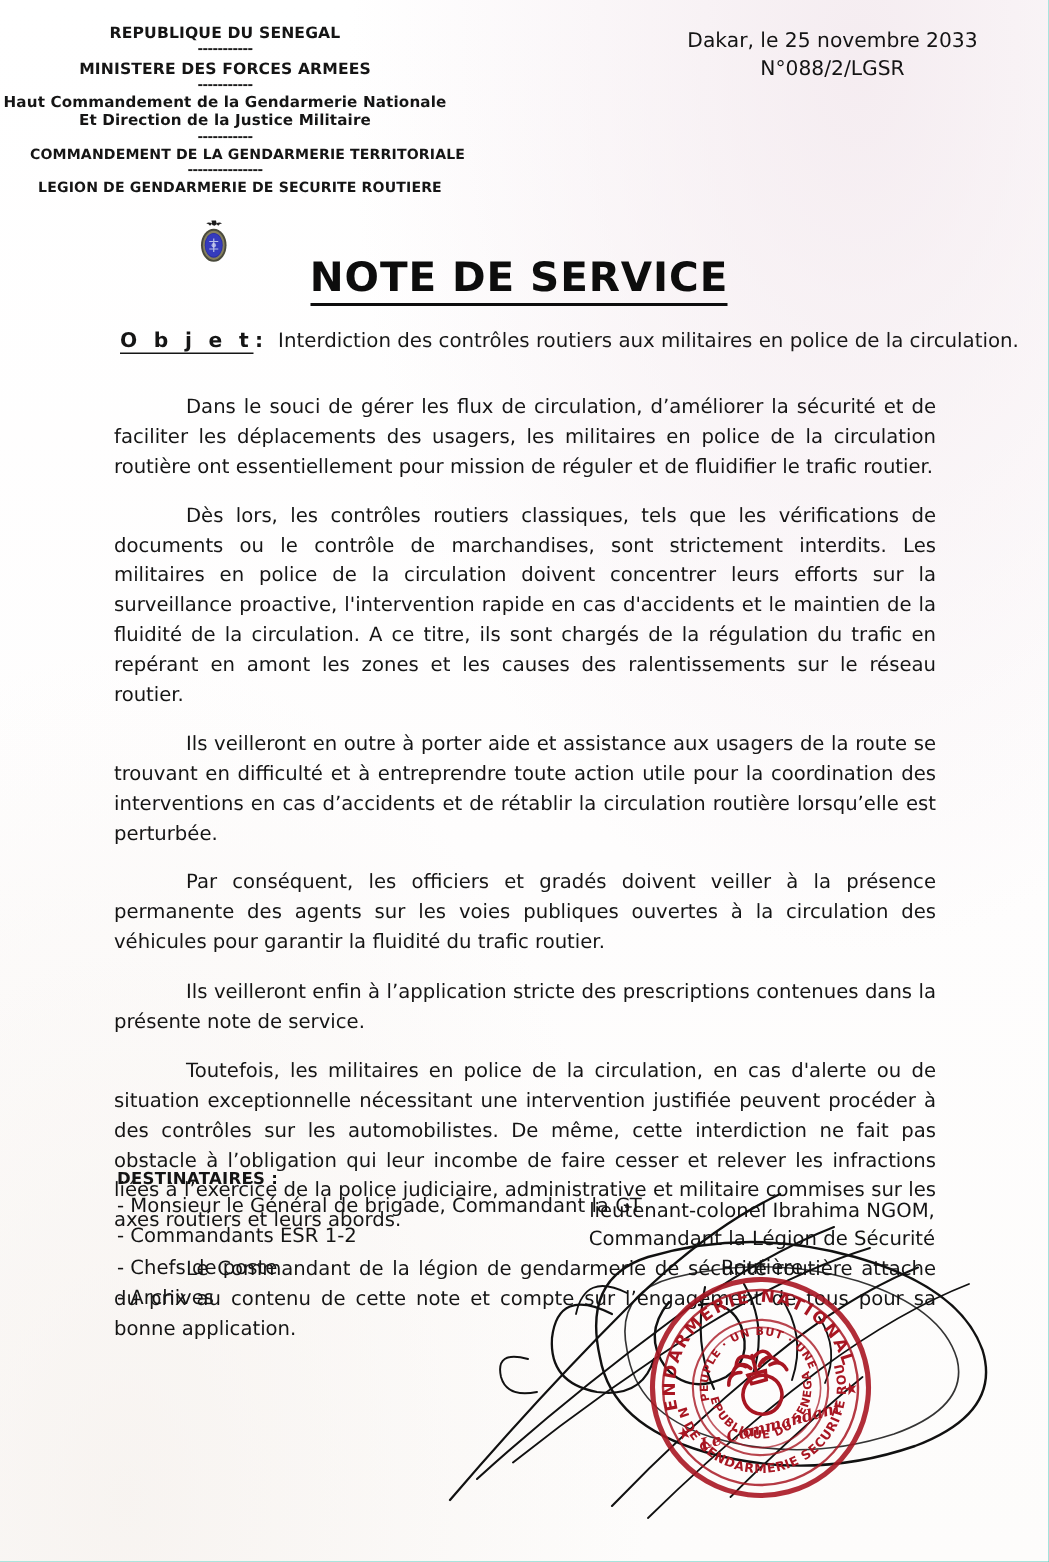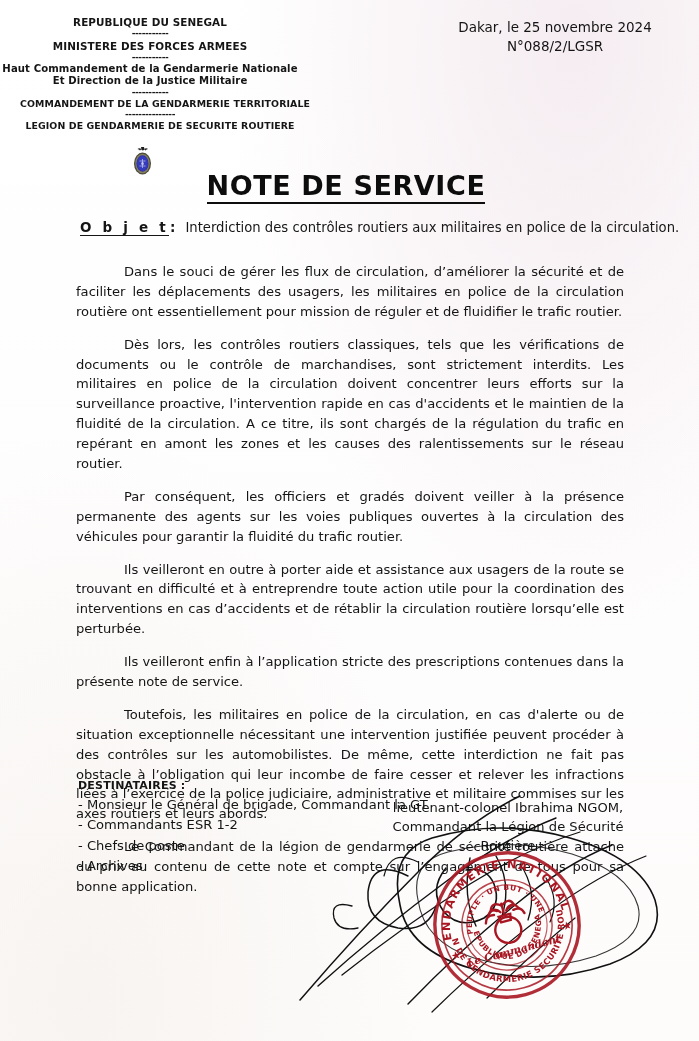--- a/index.html
+++ b/index.html
@@ -211,21 +211,21 @@
       <div class="lh-sep">-----------</div>
       <div class="lh-line wide">Haut Commandement de la Gendarmerie Nationale</div>
       <div class="lh-line wide">Et  Direction de la Justice Militaire</div>
       <div class="lh-sep">-----------</div>
       <div class="lh-line small">COMMANDEMENT DE LA GENDARMERIE TERRITORIALE</div>
       <div class="lh-sep">---------------</div>
       <div class="lh-line small">LEGION DE GENDARMERIE DE SECURITE ROUTIERE</div>
     </div>
 
     <div class="datebox">
-      <div>Dakar, le 25 novembre 2024</div>
+      <div>Dakar, le 25 novembre 2033</div>
       <div>N°088/2/LGSR</div>
     </div>
 
     <svg class="emblem" viewBox="0 0 46 60">
       <path d="M20 2 L26 2 L27 7 L24 9 L21 8 Z" fill="#1c1c1c"></path>
       <path d="M21 6 Q16 3 13 6 Q16 6 18 9 Z" fill="#222"></path>
       <path d="M26 6 Q31 3 34 6 Q31 6 29 9 Z" fill="#222"></path>
       <ellipse cx="23" cy="35" rx="17" ry="22" fill="#4a4a3c"></ellipse>
       <ellipse cx="23" cy="35" rx="14.5" ry="19.5" fill="#857f5e"></ellipse>
       <ellipse cx="23" cy="35" rx="12" ry="16.5" fill="#2b2fa0"></ellipse>
@@ -241,22 +241,22 @@
 
   <div class="objet-row layer">
     <span class="objet-label">O b j e t</span>
     <span class="objet-colon">:</span>
     <span class="objet-text">Interdiction des contrôles routiers aux militaires en police de la circulation.</span>
   </div>
 
   <div class="body-zone layer">
     <p class="para">Dans le souci de gérer les flux de circulation, d’améliorer la sécurité et de faciliter les déplacements des usagers, les militaires en police de la circulation routière ont essentiellement pour mission de réguler et de fluidifier le trafic routier.</p>
     <p class="para">Dès lors, les contrôles routiers classiques, tels que les vérifications de documents ou le contrôle de marchandises, sont strictement interdits. Les militaires en police de la circulation doivent concentrer leurs efforts sur la surveillance proactive, l'intervention rapide en cas d'accidents et le maintien de la fluidité de la circulation. A ce titre, ils sont chargés de la régulation du trafic en repérant en amont les zones et les causes des ralentissements sur le réseau routier.</p>
+    <p class="para">Ils veilleront en outre à porter aide et assistance aux usagers de la route se trouvant en difficulté et à entreprendre toute action utile pour la coordination des interventions en cas d’accidents et de rétablir la circulation routière lorsqu’elle est perturbée.</p>
     <p class="para">Par conséquent, les officiers et gradés doivent veiller à la présence permanente des agents sur les voies publiques ouvertes à la circulation des véhicules pour garantir la fluidité du trafic routier.</p>
-    <p class="para">Ils veilleront en outre à porter aide et assistance aux usagers de la route se trouvant en difficulté et à entreprendre toute action utile pour la coordination des interventions en cas d’accidents et de rétablir la circulation routière lorsqu’elle est perturbée.</p>
     <p class="para">Ils veilleront enfin à l’application stricte des prescriptions contenues dans la présente note de service.</p>
     <p class="para">Toutefois, les militaires en police de la circulation, en cas d'alerte ou de situation exceptionnelle nécessitant une intervention justifiée peuvent procéder à des contrôles sur les automobilistes. De même, cette interdiction ne fait pas obstacle à l’obligation qui leur incombe de faire cesser et relever les infractions liées à l’exercice de la police judiciaire, administrative et militaire commises sur les axes routiers et leurs abords.</p>
     <p class="para">Le Commandant de la légion de gendarmerie de sécurité routière attache du prix au contenu de cette note et compte sur l’engagement de tous pour sa bonne application.</p>
   </div>
 
   <div class="dest-zone layer">
     <div class="dest-title">DESTINATAIRES :</div>
     <div class="dest-item">- Monsieur le Général de brigade, Commandant la GT</div>
     <div class="dest-item">- Commandants ESR 1-2</div>
     <div class="dest-item">- Chefs de poste</div>

